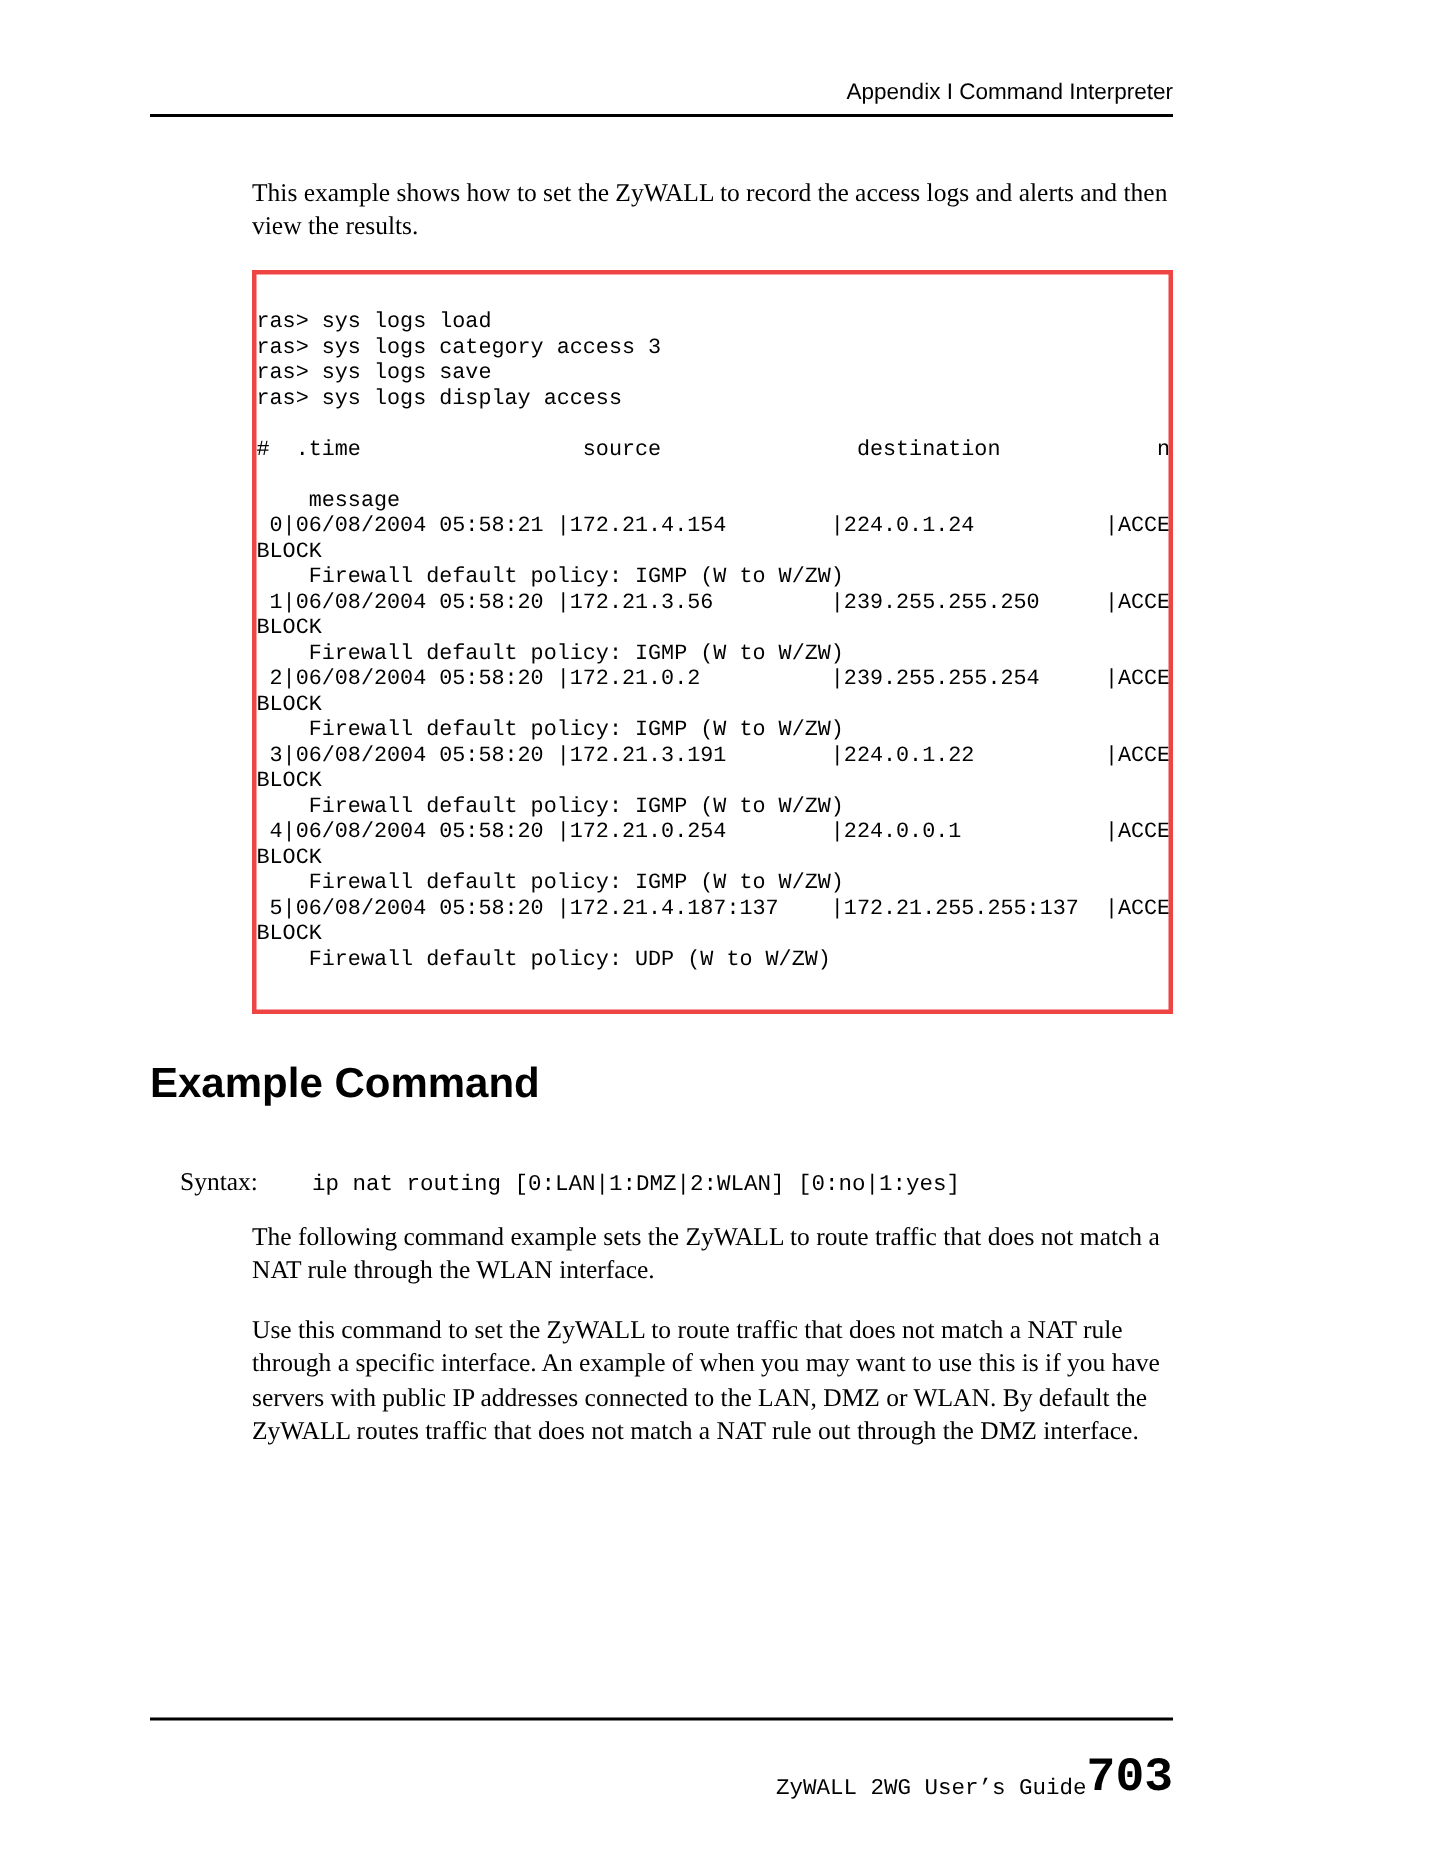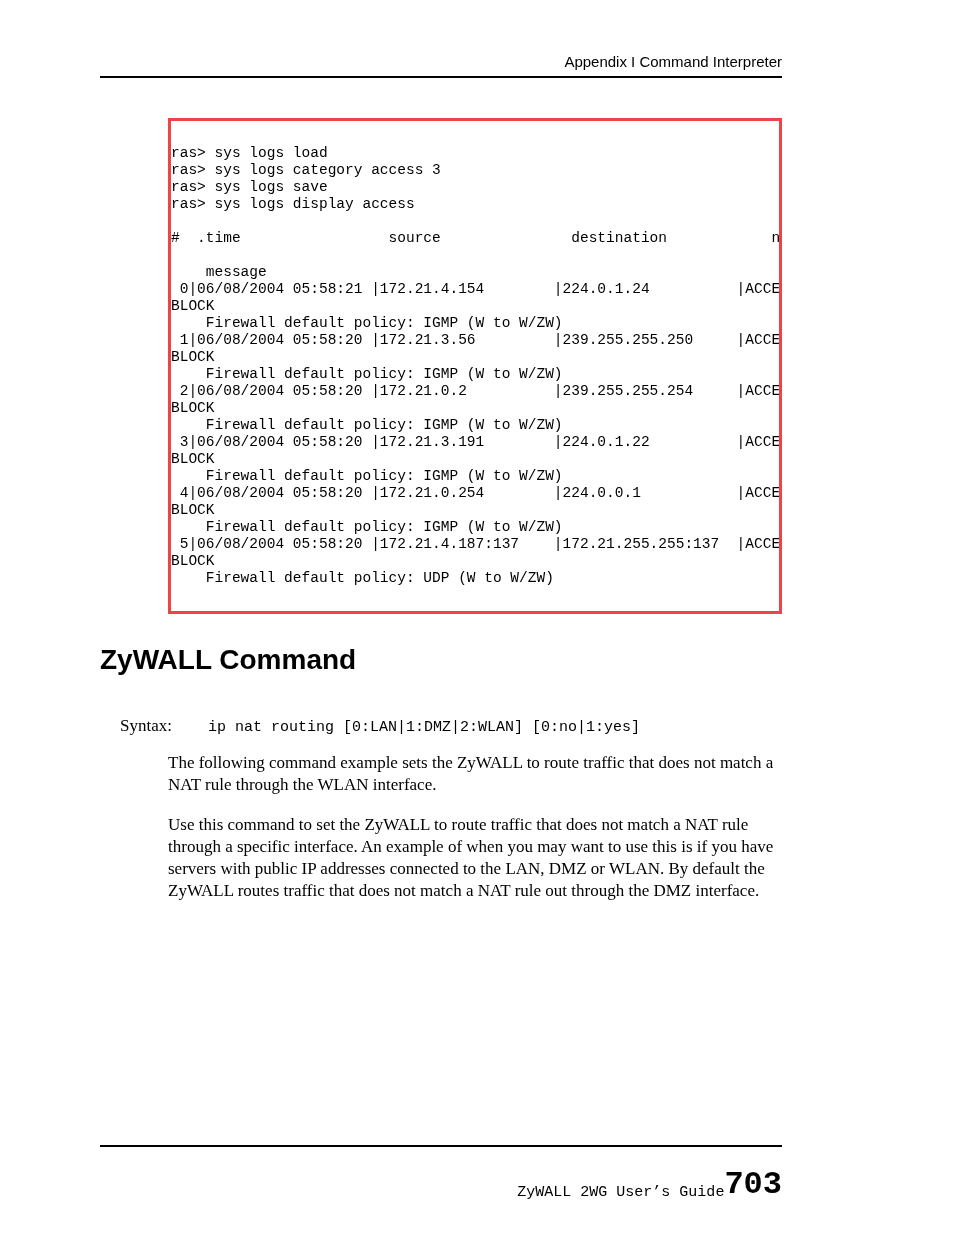--- a/index.html
+++ b/index.html
@@ -95,20 +95,23 @@
   }
 </style>
 </head>
 <body>
 
 <div class="page">
 
   <div class="running-head">Appendix I Command Interpreter</div>
   <hr class="top-rule">
 
+  <div class="indent-block">
+    <p class="body-text">This example shows how to set the ZyWALL to record the access logs and alerts and then view the results.</p>
+  </div>
 
   <div class="code-box">ras&gt; sys logs load
 ras&gt; sys logs category access 3
 ras&gt; sys logs save
 ras&gt; sys logs display access
 
 #  .time                 source               destination            notes
 
     message
  0|06/08/2004 05:58:21 |172.21.4.154        |224.0.1.24          |ACCESS
@@ -123,21 +126,21 @@
  3|06/08/2004 05:58:20 |172.21.3.191        |224.0.1.22          |ACCESS
 BLOCK
     Firewall default policy: IGMP (W to W/ZW)
  4|06/08/2004 05:58:20 |172.21.0.254        |224.0.0.1           |ACCESS
 BLOCK
     Firewall default policy: IGMP (W to W/ZW)
  5|06/08/2004 05:58:20 |172.21.4.187:137    |172.21.255.255:137  |ACCESS
 BLOCK
     Firewall default policy: UDP (W to W/ZW)</div>
 
-  <div class="h2">ZyWALL Command</div>
+  <div class="h2">Example Command</div>
 
   <div class="syntax-row">
     <div class="syntax-label">Syntax:</div>
     <div class="syntax-code">ip nat routing [0:LAN|1:DMZ|2:WLAN] [0:no|1:yes]</div>
   </div>
 
   <div class="indent-block">
     <p class="body-text">The following command example sets the ZyWALL to route traffic that does not match a NAT rule through the WLAN interface.</p>
     <p class="body-text">Use this command to set the ZyWALL to route traffic that does not match a NAT rule through a specific interface. An example of when you may want to use this is if you have servers with public IP addresses connected to the LAN, DMZ or WLAN. By default the ZyWALL routes traffic that does not match a NAT rule out through the DMZ interface.</p>
   </div>

